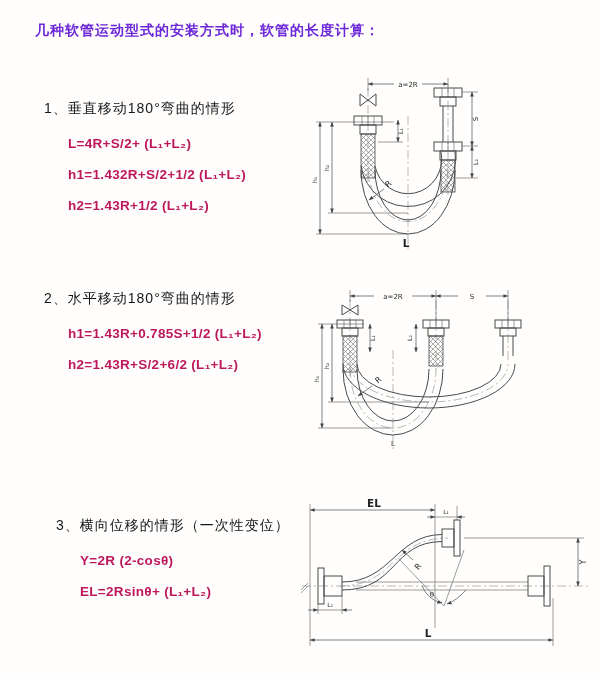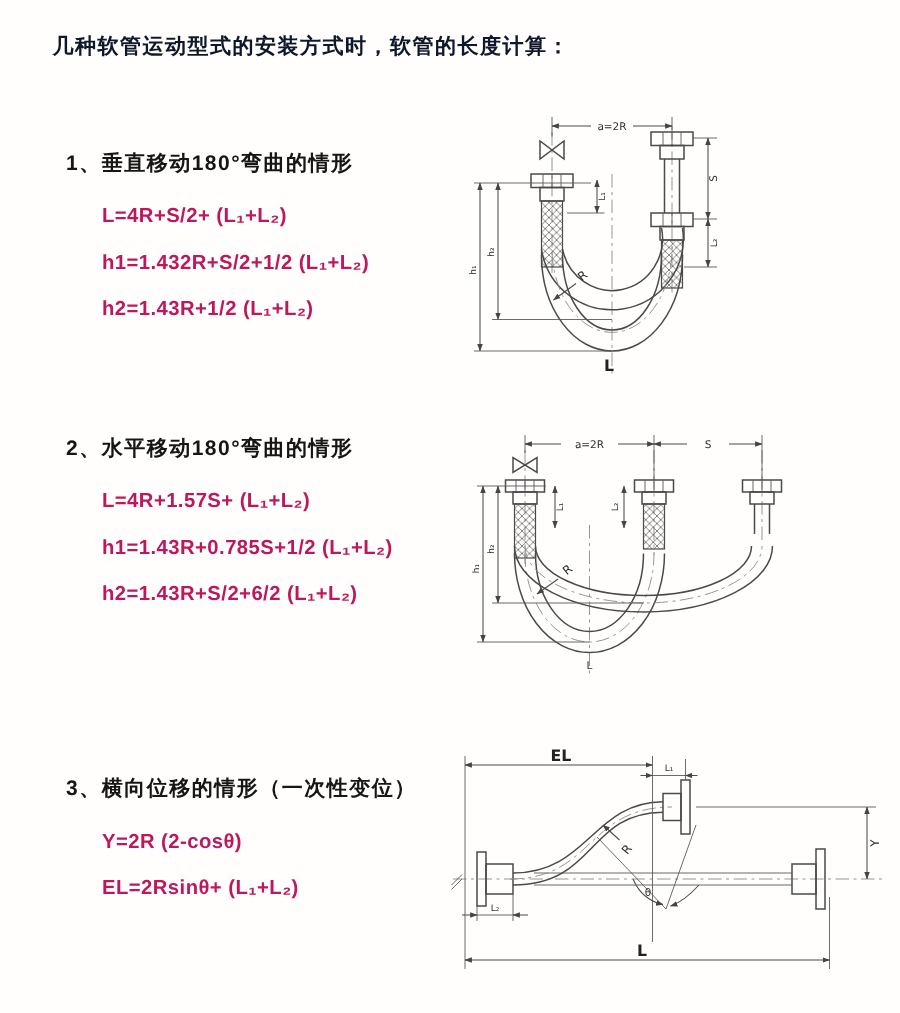--- a/index.html
+++ b/index.html
@@ -3,30 +3,30 @@
 <meta charset="utf-8">
 <style>
   html,body{margin:0;padding:0;}
   body{
     width:600px;height:675px;position:relative;background:#fffefd;
     font-family:"Liberation Sans","DejaVu Sans",sans-serif;color:#1a1a1a;
     overflow:hidden;
   }
   .page-title{
     position:absolute;left:35px;top:22px;font-size:14px;font-weight:700;
-    letter-spacing:1px;color:#0f172a;
+    letter-spacing:1px;color:#6d28d9;
   }
   .sec{position:absolute;left:44px;}
-  .sec .hd{font-size:14px;font-weight:700;letter-spacing:1px;color:#161616;}
+  .sec .hd{font-size:14px;font-weight:400;letter-spacing:1px;color:#161616;}
   .formulas{margin:10px 0 0 24px;}
   .formulas .f{
     font-size:13.5px;font-weight:600;height:31px;line-height:31px;
     letter-spacing:.3px;color:#be185d;white-space:pre;
   }
-  #sec1{top:100px;} #sec2{top:290px;} #sec3{top:517px;}
+  #sec1{top:100px;} #sec2{top:290px;} #sec3{top:517px;margin-left:12px;}
   .dg{position:absolute;}
   #dg1{left:306px;top:70px;} #dg2{left:308px;top:284px;} #dg3{left:296px;top:498px;}
   
   .ln{stroke:#4a4a4a;stroke-width:1;fill:none;}
   .tn{stroke:#5a5a5a;stroke-width:.6;fill:none;}
   .cl{stroke:#8a8a8a;stroke-width:.6;fill:none;stroke-dasharray:9 3 2 3;}
   .dim{stroke:#4a4a4a;stroke-width:.7;fill:none;marker-start:url(#arr);marker-end:url(#arr);}
   .dime{stroke:#4a4a4a;stroke-width:.7;fill:none;marker-end:url(#arr);}
   .dims{stroke:#4a4a4a;stroke-width:.7;fill:none;marker-start:url(#arr);}
   .ht{fill:url(#hatch);stroke:#4a4a4a;stroke-width:.8;}
@@ -55,21 +55,20 @@
   <div class="formulas">
     <div class="f">L=4R+S/2+ (L₁+L₂)</div>
     <div class="f">h1=1.432R+S/2+1/2 (L₁+L₂)</div>
     <div class="f">h2=1.43R+1/2 (L₁+L₂)</div>
   </div>
 </div>
 
 <div class="sec" id="sec2">
   <div class="hd">2、水平移动180°弯曲的情形</div>
   <div class="formulas">
-    <div class="f">L=4R+1.57S+ (L₁+L₂)</div>
     <div class="f">h1=1.43R+0.785S+1/2 (L₁+L₂)</div>
     <div class="f">h2=1.43R+S/2+6/2 (L₁+L₂)</div>
   </div>
 </div>
 
 <div class="sec" id="sec3">
   <div class="hd">3、横向位移的情形（一次性变位）</div>
   <div class="formulas">
     <div class="f">Y=2R (2-cosθ)</div>
     <div class="f">EL=2Rsinθ+ (L₁+L₂)</div>

